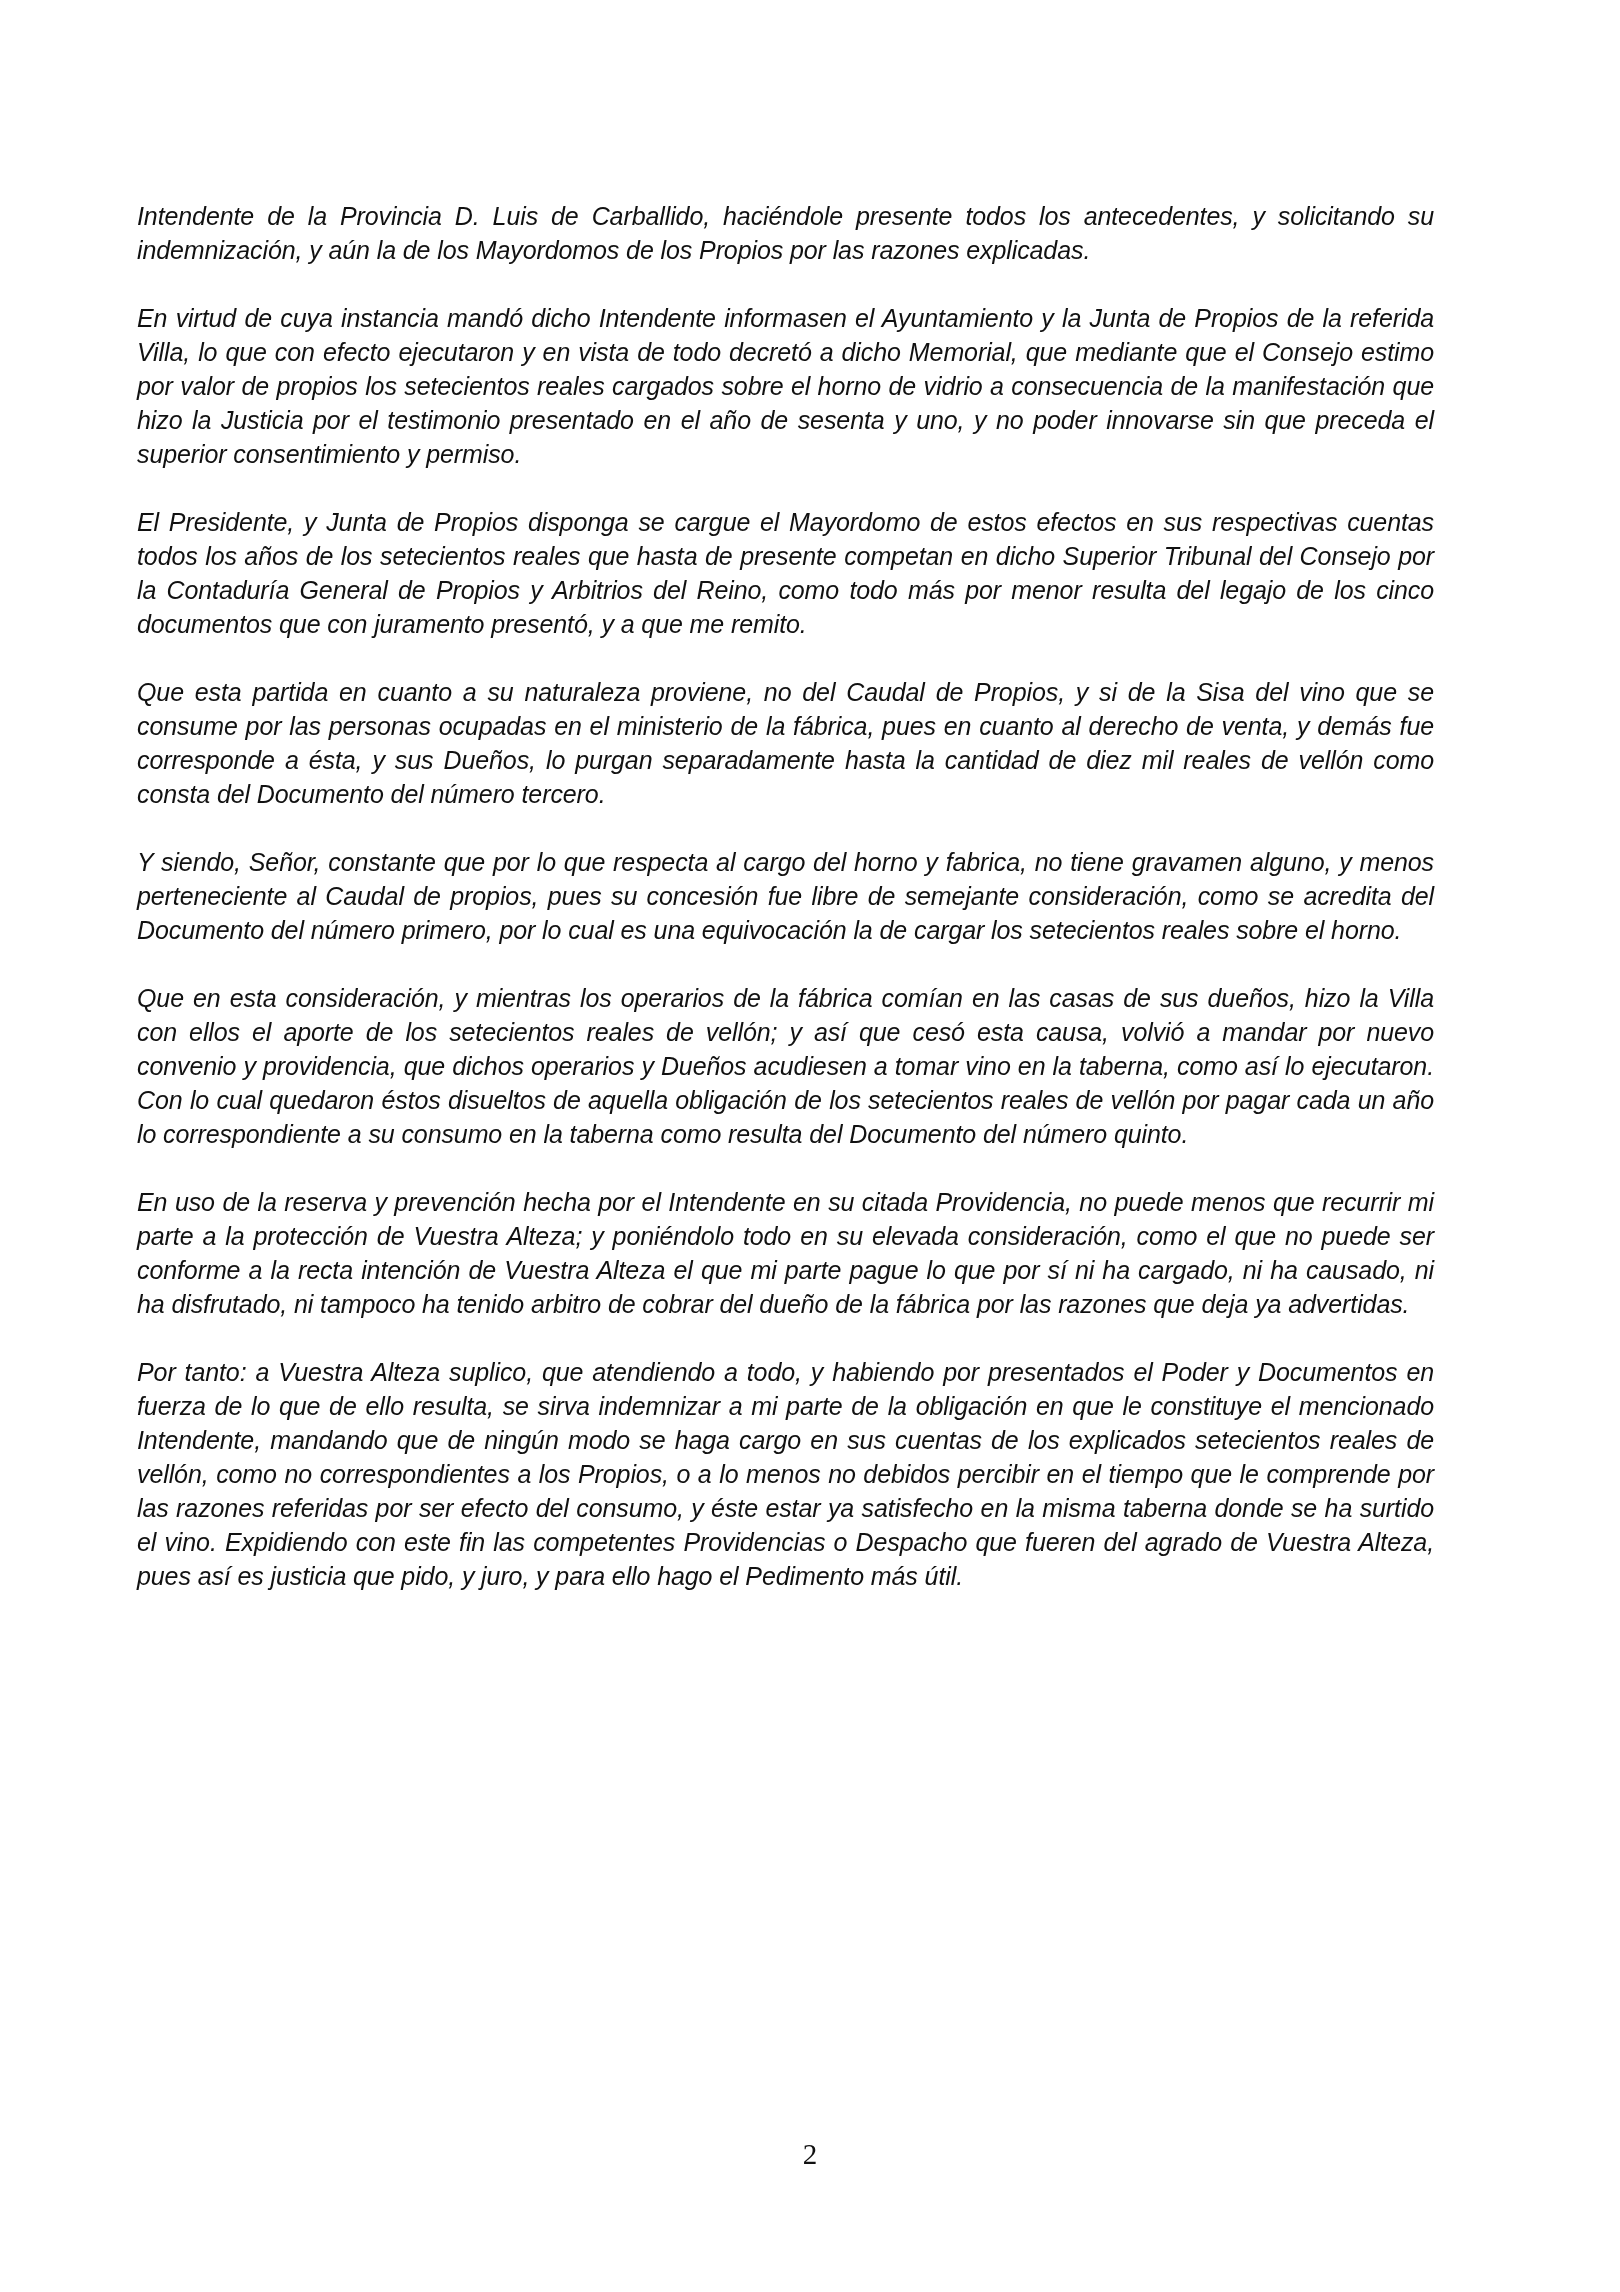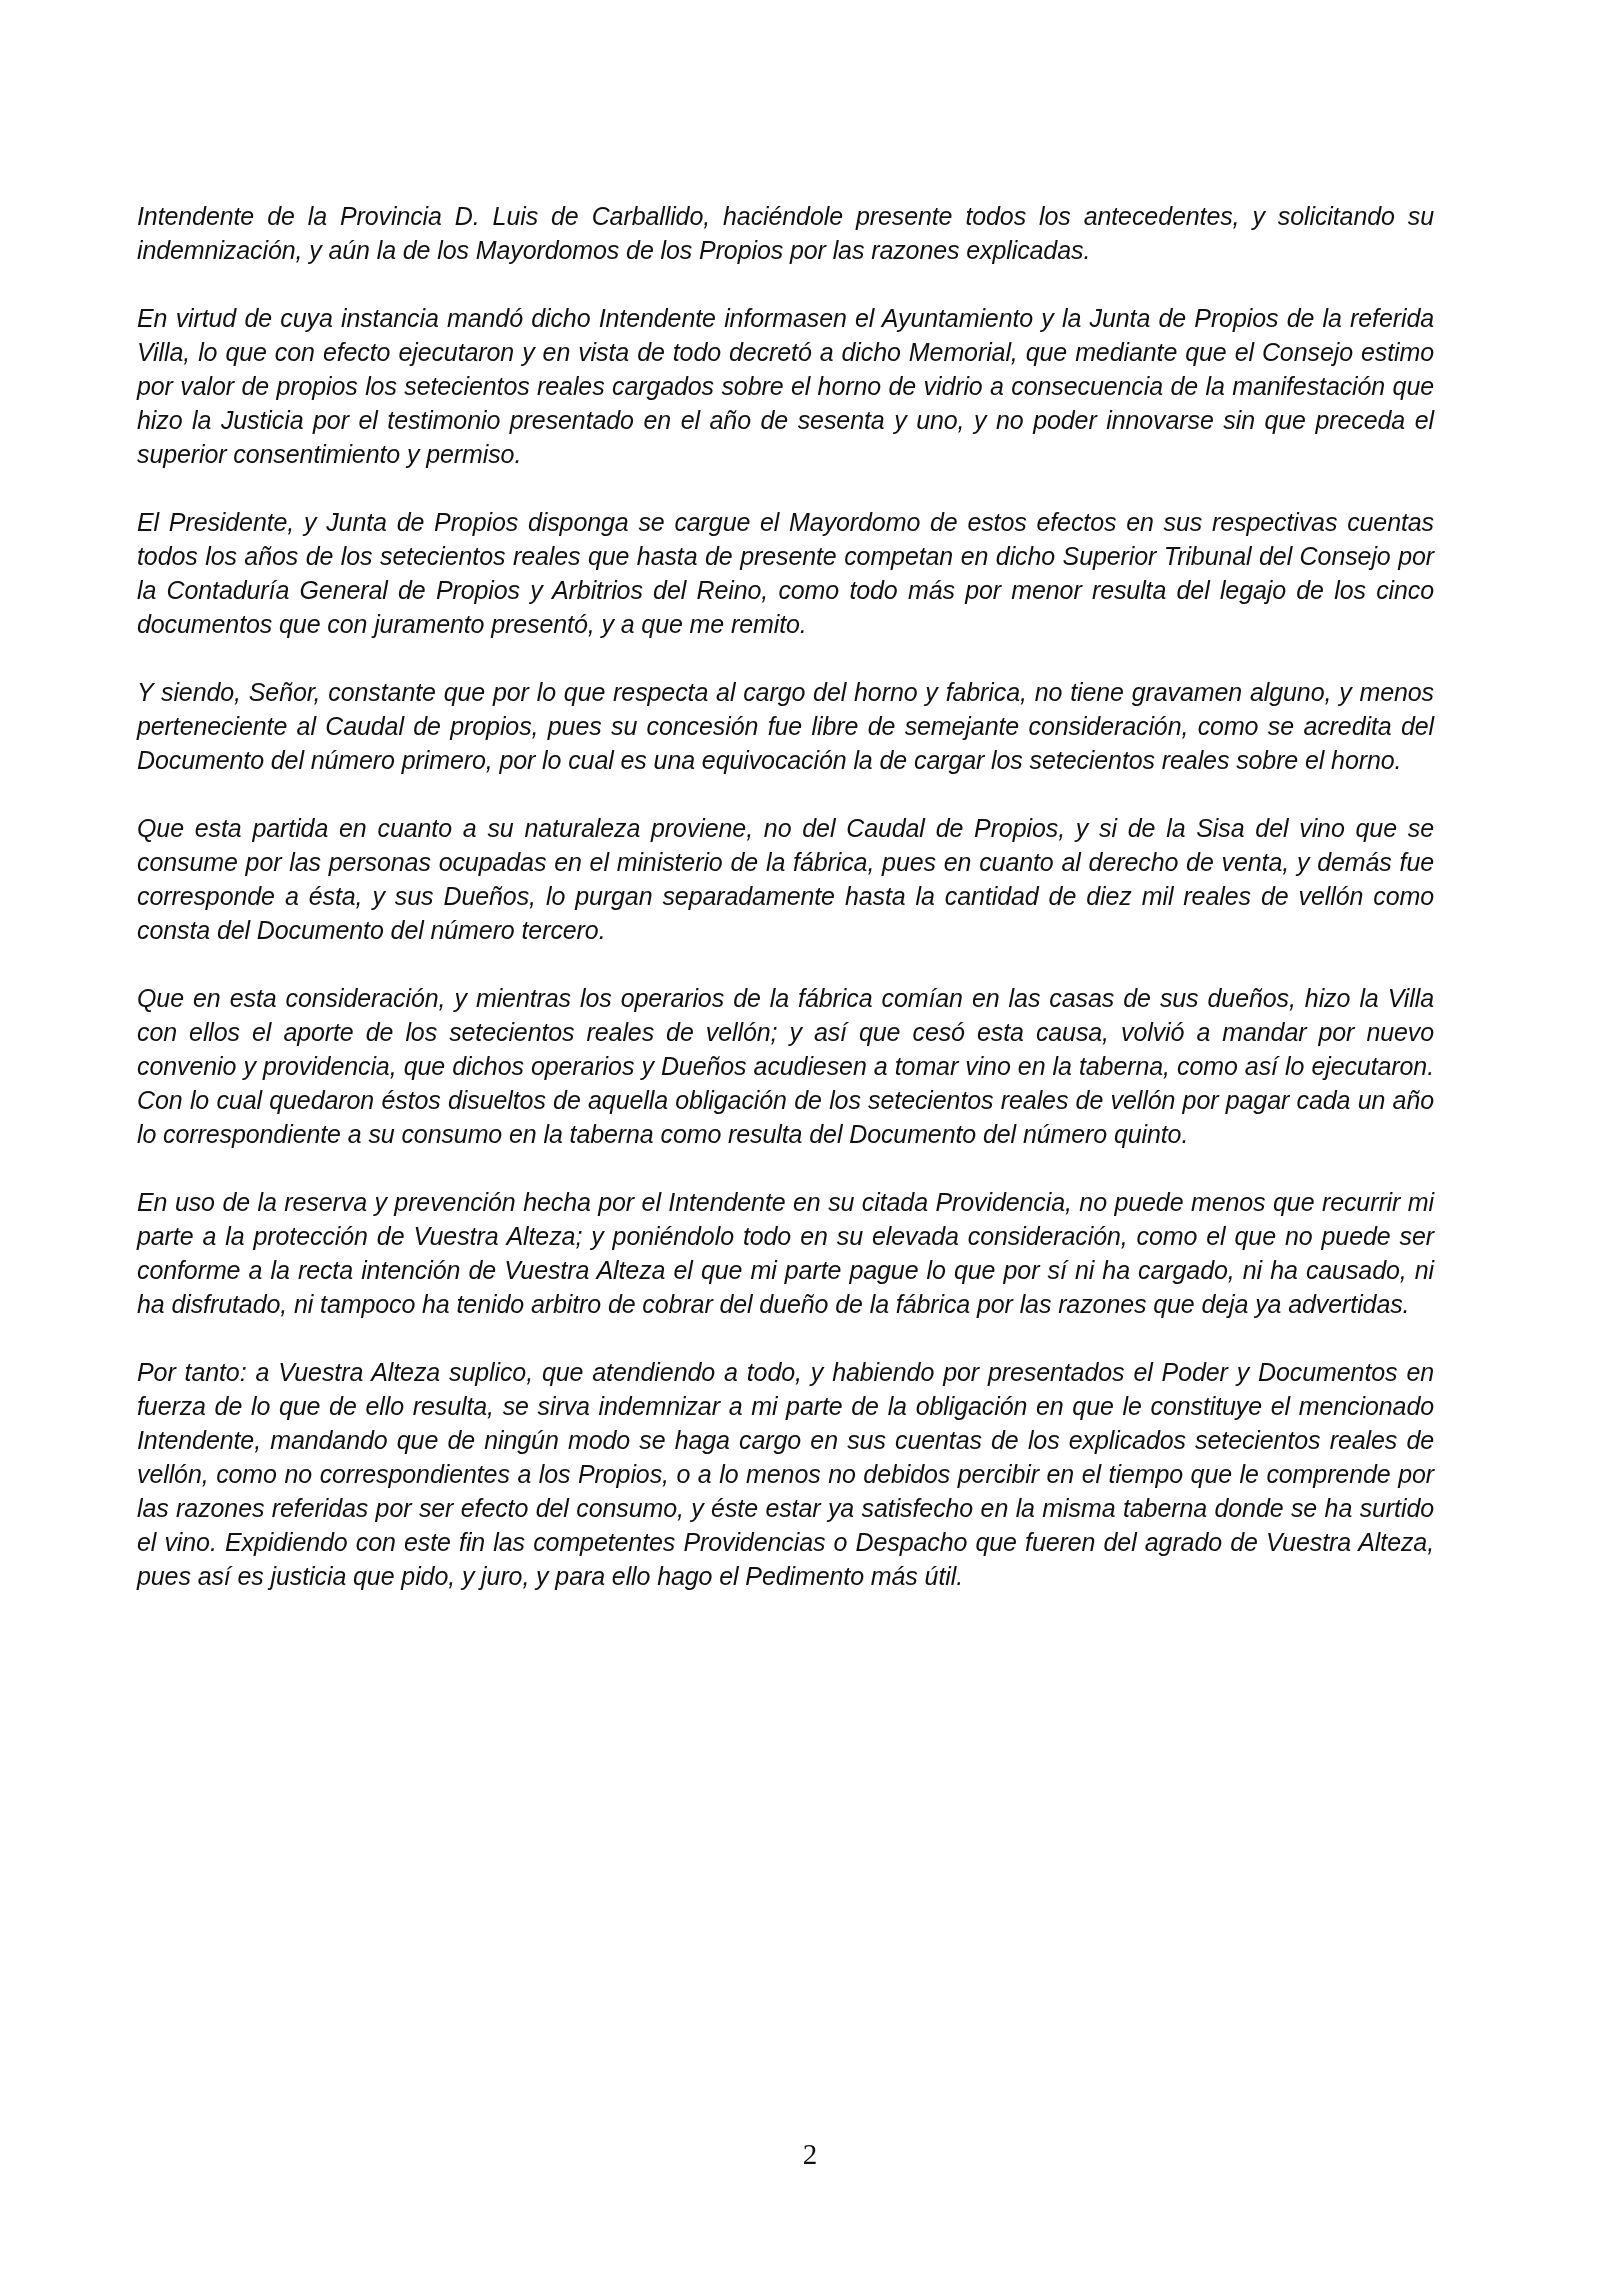--- a/index.html
+++ b/index.html
@@ -45,21 +45,21 @@
       line-height: 39px;
     }
   </style>
 </head>
 <body>
 
 <div class="page">
   <p class="para">Intendente de la Provincia D. Luis de Carballido, haciéndole presente todos los antecedentes, y solicitando su indemnización, y aún la de los Mayordomos de los Propios por las razones explicadas.</p>
   <p class="para">En virtud de cuya instancia mandó dicho Intendente informasen el Ayuntamiento y la Junta de Propios de la referida Villa, lo que con efecto ejecutaron y en vista de todo decretó a dicho Memorial, que mediante que el Consejo estimo por valor de propios los setecientos reales cargados sobre el horno de vidrio a consecuencia de la manifestación que hizo la Justicia por el testimonio presentado en el año de sesenta y uno, y no poder innovarse sin que preceda el superior consentimiento y permiso.</p>
   <p class="para">El Presidente, y Junta de Propios disponga se cargue el Mayordomo de estos efectos en sus respectivas cuentas todos los años de los setecientos reales que hasta de presente competan en dicho Superior Tribunal del Consejo por la Contaduría General de Propios y Arbitrios del Reino, como todo más por menor resulta del legajo de los cinco documentos que con juramento presentó, y a que me remito.</p>
+  <p class="para">Que esta partida en cuanto a su naturaleza proviene, no del Caudal de Propios, y si de la Sisa del vino que se consume por las personas ocupadas en el ministerio de la fábrica, pues en cuanto al derecho de venta, y demás fue corresponde a ésta, y sus Dueños, lo purgan separadamente hasta la cantidad de diez mil reales de vellón como consta del Documento del número tercero.</p>
   <p class="para">Y siendo, Señor, constante que por lo que respecta al cargo del horno y fabrica, no tiene gravamen alguno, y menos perteneciente al Caudal de propios, pues su concesión fue libre de semejante consideración, como se acredita del Documento del número primero, por lo cual es una equivocación la de cargar los setecientos reales sobre el horno.</p>
-  <p class="para">Que esta partida en cuanto a su naturaleza proviene, no del Caudal de Propios, y si de la Sisa del vino que se consume por las personas ocupadas en el ministerio de la fábrica, pues en cuanto al derecho de venta, y demás fue corresponde a ésta, y sus Dueños, lo purgan separadamente hasta la cantidad de diez mil reales de vellón como consta del Documento del número tercero.</p>
   <p class="para">Que en esta consideración, y mientras los operarios de la fábrica comían en las casas de sus dueños, hizo la Villa con ellos el aporte de los setecientos reales de vellón; y así que cesó esta causa, volvió a mandar por nuevo convenio y providencia, que dichos operarios y Dueños acudiesen a tomar vino en la taberna, como así lo ejecutaron. Con lo cual quedaron éstos disueltos de aquella obligación de los setecientos reales de vellón por pagar cada un año lo correspondiente a su consumo en la taberna como resulta del Documento del número quinto.</p>
   <p class="para">En uso de la reserva y prevención hecha por el Intendente en su citada Providencia, no puede menos que recurrir mi parte a la protección de Vuestra Alteza; y poniéndolo todo en su elevada consideración, como el que no puede ser conforme a la recta intención de Vuestra Alteza el que mi parte pague lo que por sí ni ha cargado, ni ha causado, ni ha disfrutado, ni tampoco ha tenido arbitro de cobrar del dueño de la fábrica por las razones que deja ya advertidas.</p>
   <p class="para">Por tanto: a Vuestra Alteza suplico, que atendiendo a todo, y habiendo por presentados el Poder y Documentos en fuerza de lo que de ello resulta, se sirva indemnizar a mi parte de la obligación en que le constituye el mencionado Intendente, mandando que de ningún modo se haga cargo en sus cuentas de los explicados setecientos reales de vellón, como no correspondientes a los Propios, o a lo menos no debidos percibir en el tiempo que le comprende por las razones referidas por ser efecto del consumo, y éste estar ya satisfecho en la misma taberna donde se ha surtido el vino. Expidiendo con este fin las competentes Providencias o Despacho que fueren del agrado de Vuestra Alteza, pues así es justicia que pido, y juro, y para ello hago el Pedimento más útil.</p>
 </div>
 
 <div class="page-number">2</div>
 
 
 </body></html>

